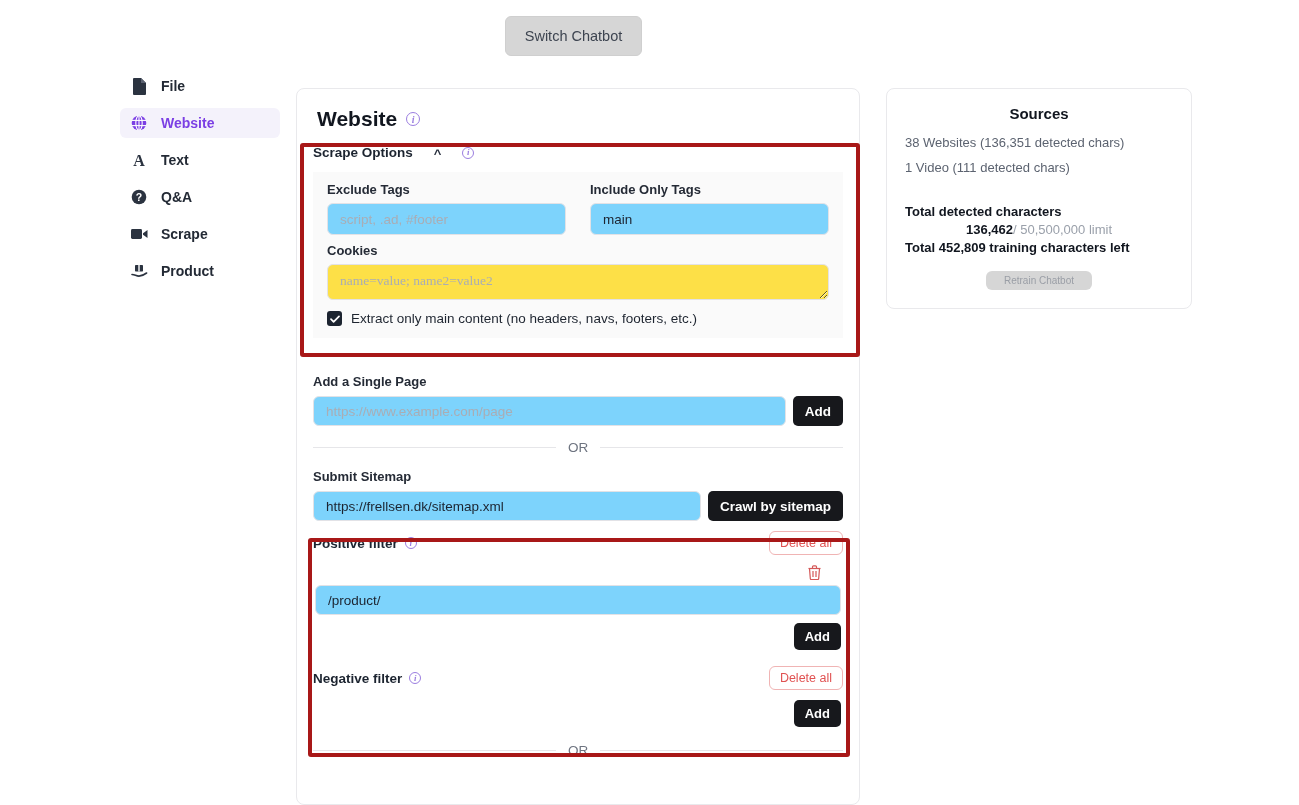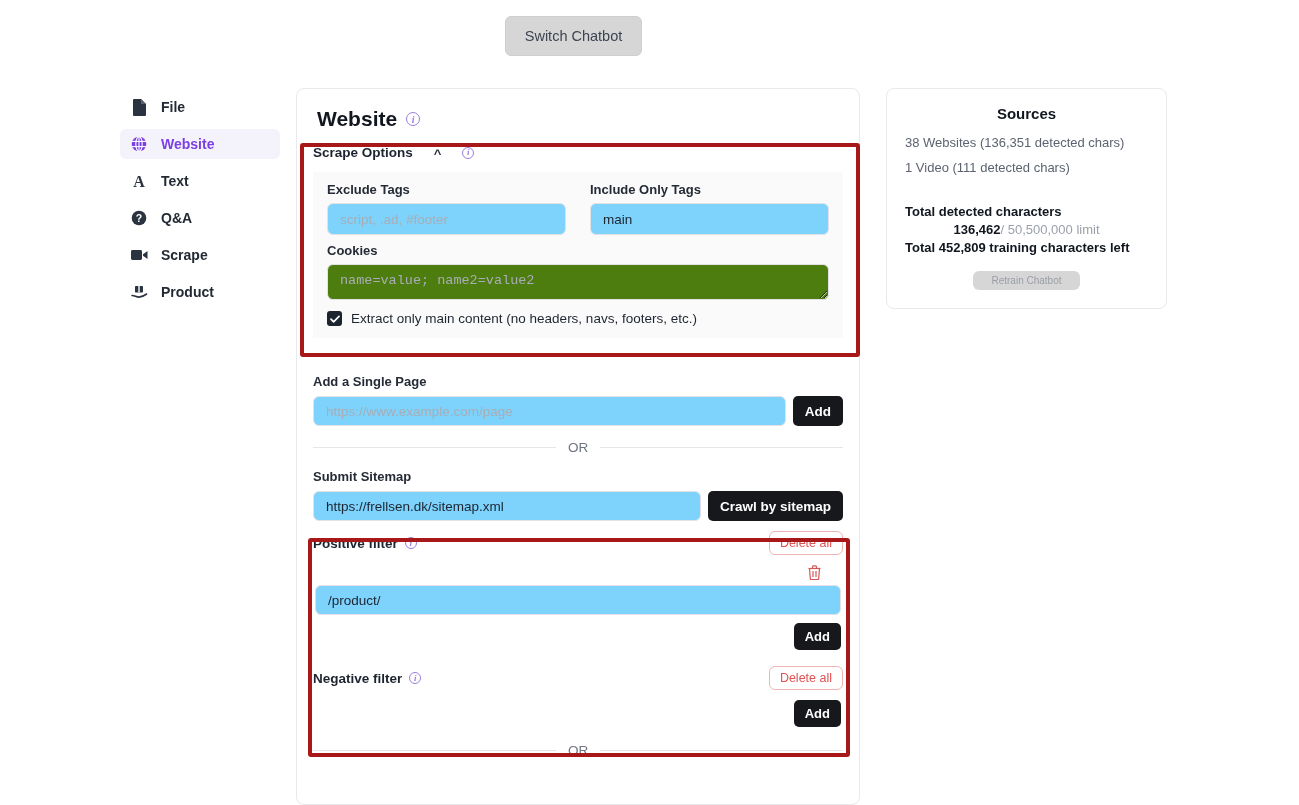--- a/index.html
+++ b/index.html
@@ -21,21 +21,21 @@
   .switch-btn {
     background: #d6d6d6; color: #3d4450;
     border: 1px solid #cfcfcf; border-radius: 6px;
     font-size: 14.5px; font-weight: 400;
     padding: 11px 19px; cursor: pointer;
     font-family: "Liberation Sans", sans-serif;
   }
 
   
   .sidebar {
-    position: absolute; left: 120px; top: 92px; width: 160px;
+    position: absolute; left: 120px; top: 71px; width: 160px;
   }
   .side-item {
     display: flex; align-items: center; gap: 13px;
     height: 30px; padding: 0 10px; margin-bottom: 7px;
     border-radius: 6px; cursor: pointer;
     font-size: 14px; font-weight: bold; color: #232a35;
   }
   .side-item.active { background: #f4f2fb; color: #7b3fe4; }
   .side-ico { width: 18px; height: 18px; display: flex; align-items: center; justify-content: center; flex: 0 0 18px; }
   .side-ico svg { display: block; }
@@ -80,22 +80,22 @@
   .fcol { flex: 1; min-width: 0; }
   .flabel { font-size: 13px; font-weight: bold; color: #252b36; margin-bottom: 6px; }
   .inp {
     width: 100%; height: 32px; border: 1px solid #e2e2e6; border-radius: 6px;
     background: #7dd3fc; font-size: 13.5px; color: #1c2430; padding: 0 12px;
     font-family: "Liberation Sans", sans-serif; outline: none;
   }
   .inp::placeholder { color: #a9adb5; }
   .ta {
     width: 100%; height: 36px; border: 1px solid #e2e2e6; border-radius: 6px;
-    background: #4d7c0f; font-size: 13.5px; color: #1c2430; padding: 8px 12px;
-    font-family: Liberation Mono, monospace; outline: none; resize: vertical;
+    background: #fde047; font-size: 13.5px; color: #1c2430; padding: 8px 12px;
+    font-family: Liberation Serif, serif; outline: none; resize: vertical;
     display: block;
   }
   .ta::placeholder { color: #a9adb5; }
   .cookies-row { margin-top: 8px; }
   .cb-row { display: flex; align-items: center; gap: 9px; margin-top: 11px; }
   .cb {
     width: 15px; height: 15px; background: #1c2430; border-radius: 3px;
     display: flex; align-items: center; justify-content: center; flex: 0 0 15px;
     cursor: pointer;
   }
@@ -138,21 +138,21 @@
   .add-row { display: flex; justify-content: flex-end; margin-top: 8px; padding-right: 2px; }
   .btn-add-sq {
     background: #17181c; color: #fff; border: 0; border-radius: 5px;
     font-size: 13px; font-weight: bold; padding: 6px 11px; cursor: pointer;
     font-family: "Liberation Sans", sans-serif;
   }
   .neg-block { margin-top: 16px; }
 
   
   .sources {
-    position: absolute; left: 886px; top: 88px; width: 281px;
+    position: absolute; left: 886px; top: 88px; width: 306px;
     background: #fff; border: 1px solid #e9e9ec; border-radius: 8px;
     padding: 16px 18px 18px 18px;
   }
   .src-title { text-align: center; font-size: 15px; font-weight: bold; color: #11161f; margin-bottom: 13px; }
   .src-line { font-size: 13px; color: #5c6370; margin-bottom: 10px; }
   .src-total { font-size: 13px; font-weight: bold; color: #11161f; margin-top: 29px; }
   .src-chars { font-size: 13px; text-align: center; margin-top: 3px; }
   .src-chars b { color: #11161f; }
   .src-chars span { color: #9aa0aa; }
   .src-left { font-size: 13px; font-weight: bold; color: #11161f; margin-top: 3px; }

